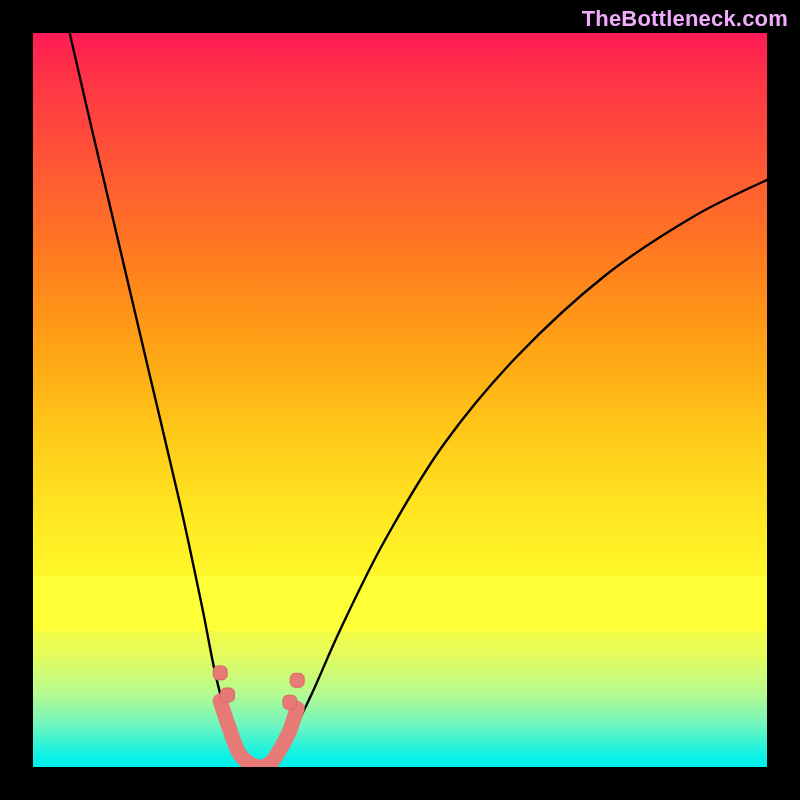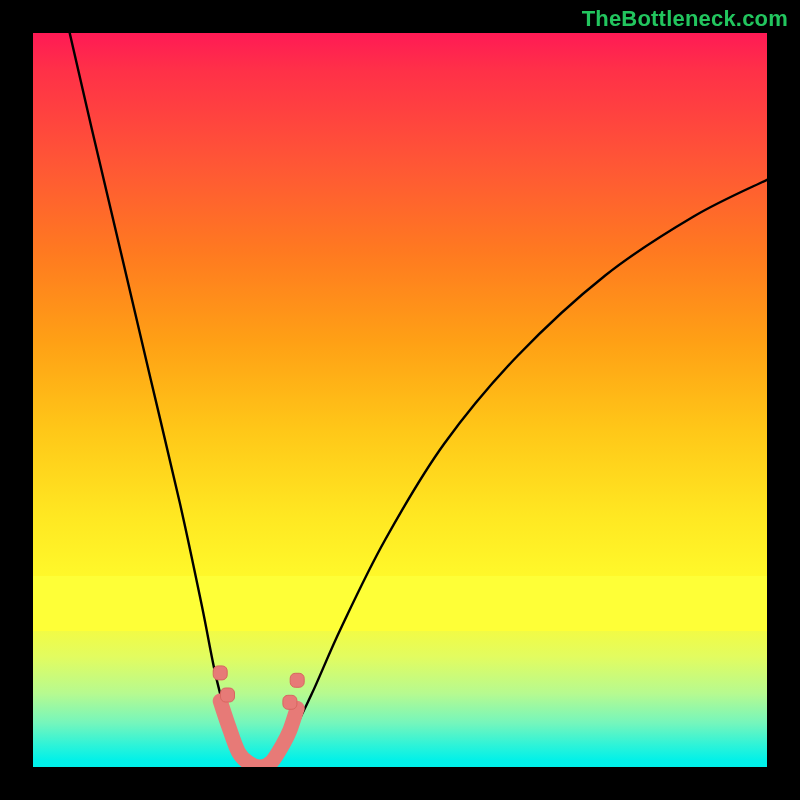--- a/index.html
+++ b/index.html
@@ -62,21 +62,21 @@
     width: 100%;
     height: 100%;
   }
   .watermark {
     position: absolute;
     top: 6px;
     right: 12px;
     font-family: Arial, Helvetica, sans-serif;
     font-size: 22px;
     font-weight: 600;
-    color: #22c55e;
+    color: #f0abfc;
     letter-spacing: 0.2px;
   }
 </style>
 </head>
 <body>
 
 <div class="frame">
 
   <div class="watermark">TheBottleneck.com</div>
 

